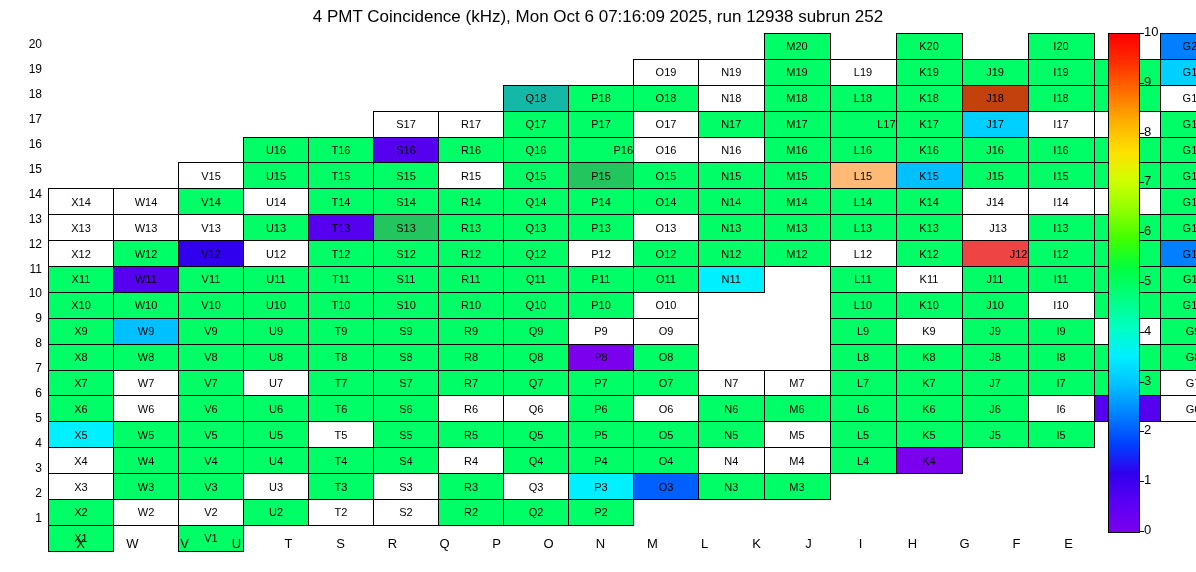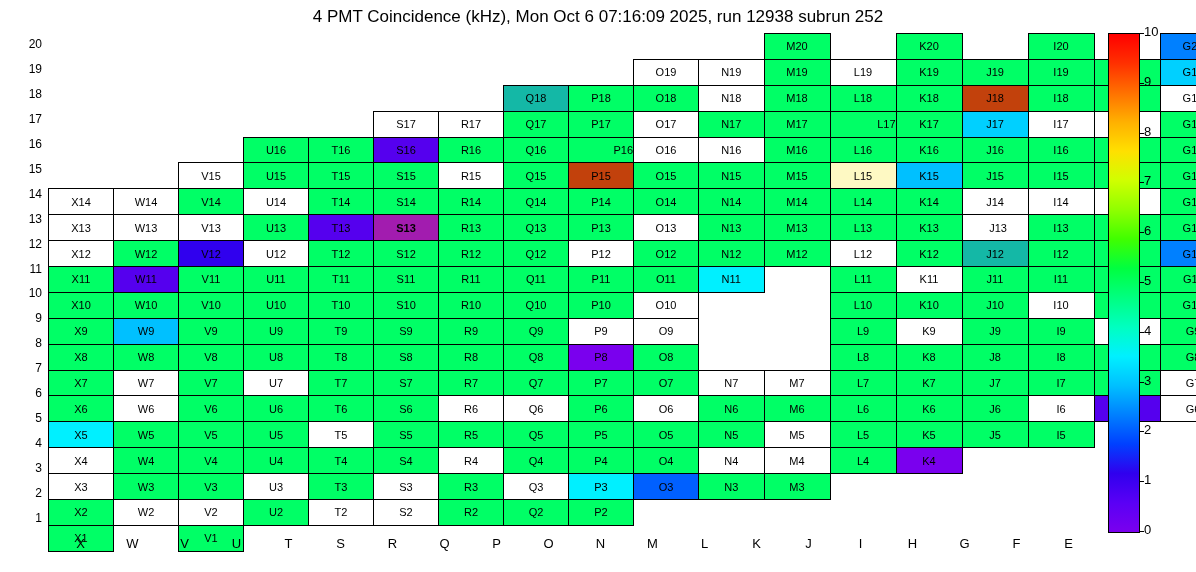--- a/index.html
+++ b/index.html
@@ -125,25 +125,25 @@
           </tr>
           <tr>
             <td style="background: rgb(255, 255, 255); border: none;"></td>
             <td style="background: rgb(255, 255, 255); border: none;"></td>
             <td style="background: rgb(255, 255, 255);">V15</td>
             <td style="background: rgb(0, 255, 102);">U15</td>
             <td style="background: rgb(0, 255, 102);">T15</td>
             <td style="background: rgb(0, 255, 102);">S15</td>
             <td style="background: rgb(255, 255, 255);">R15</td>
             <td style="background: rgb(0, 255, 102);">Q15</td>
-            <td style="background: #c2410c;">P15</td>
+            <td style="background: #22c55e;">P15</td>
             <td style="background: rgb(0, 255, 102);">O15</td>
             <td style="background: rgb(0, 255, 102);">N15</td>
             <td style="background: rgb(0, 255, 102);">M15</td>
-            <td style="background: #fef9c3;">L15</td>
+            <td style="background: #fdba74;">L15</td>
             <td style="background: rgb(0, 192, 255);">K15</td>
             <td style="background: rgb(0, 255, 102);">J15</td>
             <td style="background: rgb(0, 255, 102);">I15</td>
             <td style="background: rgb(0, 255, 102);">H15</td>
             <td style="background: rgb(0, 255, 102);">G15</td>
           </tr>
           <tr>
             <td style="background: rgb(255, 255, 255);">X14</td>
             <td style="background: rgb(255, 255, 255);">W14</td>
             <td style="background: rgb(0, 255, 102);">V14</td>
@@ -162,21 +162,21 @@
             <td style="background: rgb(255, 255, 255);">I14</td>
             <td style="background: rgb(255, 255, 255);">H14</td>
             <td style="background: rgb(0, 255, 102);">G14</td>
           </tr>
           <tr>
             <td style="background: rgb(255, 255, 255);">X13</td>
             <td style="background: rgb(255, 255, 255);">W13</td>
             <td style="background: rgb(255, 255, 255);">V13</td>
             <td style="background: rgb(0, 255, 102);">U13</td>
             <td style="background: rgb(85, 0, 238);">T13</td>
-            <td style="background: #a21caf; font-weight: bold;">S13</td>
+            <td style="background: #22c55e;">S13</td>
             <td style="background: rgb(0, 255, 102);">R13</td>
             <td style="background: rgb(0, 255, 102);">Q13</td>
             <td style="background: rgb(0, 255, 102);">P13</td>
             <td style="background: rgb(255, 255, 255);">O13</td>
             <td style="background: rgb(0, 255, 102);">N13</td>
             <td style="background: rgb(0, 255, 102);">M13</td>
             <td style="background: rgb(0, 255, 102);">L13</td>
             <td style="background: rgb(0, 255, 102);">K13</td>
             <td style="background: rgb(255, 255, 255); padding-left: 6px;">J13</td>
             <td style="background: rgb(0, 255, 102);">I13</td>
@@ -191,21 +191,21 @@
             <td style="background: rgb(0, 255, 102);">T12</td>
             <td style="background: rgb(0, 255, 102);">S12</td>
             <td style="background: rgb(0, 255, 102);">R12</td>
             <td style="background: rgb(0, 255, 102);">Q12</td>
             <td style="background: rgb(255, 255, 255);">P12</td>
             <td style="background: rgb(0, 255, 102);">O12</td>
             <td style="background: rgb(0, 255, 102);">N12</td>
             <td style="background: rgb(0, 255, 102);">M12</td>
             <td style="background: rgb(255, 255, 255);">L12</td>
             <td style="background: rgb(0, 255, 102);">K12</td>
-            <td style="background: #14b8a6;">J12</td>
+            <td style="background: #ef4444; text-align: right;">J12</td>
             <td style="background: rgb(0, 255, 102);">I12</td>
             <td style="background: rgb(0, 255, 102);">H12</td>
             <td style="background: rgb(0, 128, 255);">G12</td>
           </tr>
           <tr>
             <td style="background: rgb(0, 255, 102);">X11</td>
             <td style="background: rgb(85, 0, 238);">W11</td>
             <td style="background: rgb(0, 255, 102);">V11</td>
             <td style="background: rgb(0, 255, 102);">U11</td>
             <td style="background: rgb(0, 255, 102);">T11</td>

